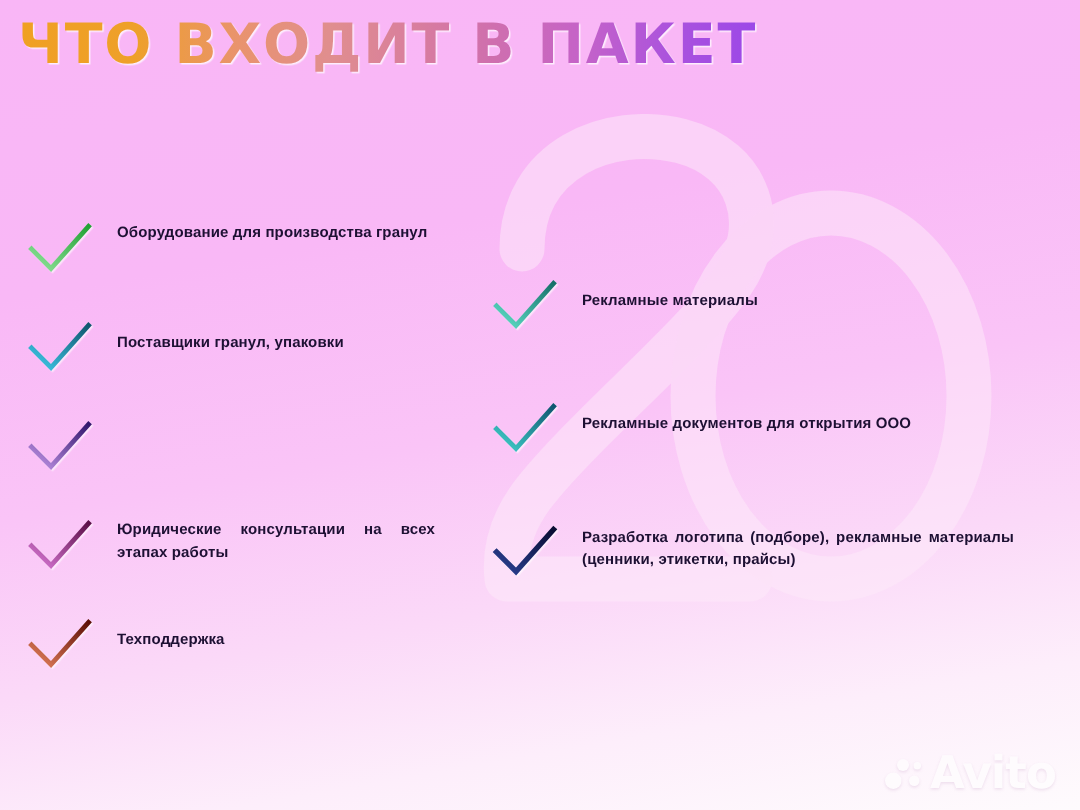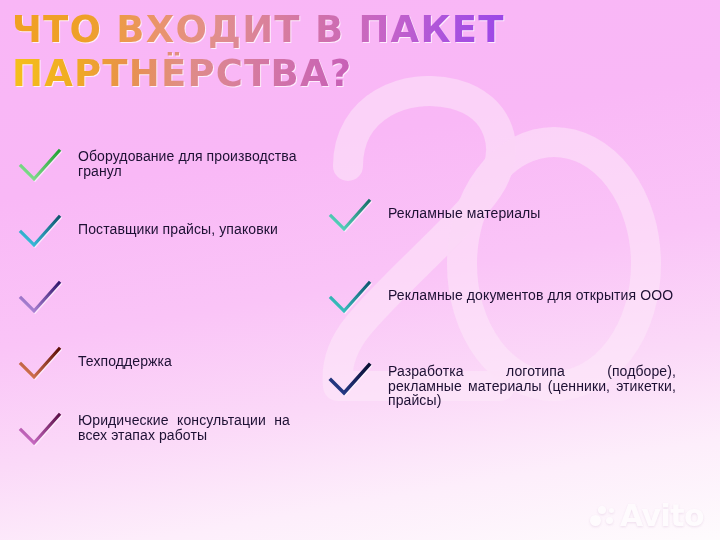--- a/index.html
+++ b/index.html
@@ -61,38 +61,38 @@
   }
   #tl2 span {
     background-image:linear-gradient(93deg,
       #f5c01c 0%, #f0ab22 18%, #e8914c 34%,
       #e08e86 50%, #d87f9b 66%, #cf6fab 82%, #c75fb8 100%);
   }
 
   
   .col { position:absolute; }
   #col-left  { left:18px; top:146px; width:310px; }
-  #col-right { left:328px; top:196px; width:384px; }
+  #col-right { left:328px; top:184px; width:384px; }
 
   .item { position:relative; display:flex; align-items:flex-start; }
   #col-left .item  { margin-bottom:26px; }
   #col-right .item { margin-bottom:42px; }
 
   .check {
     flex:0 0 auto;
     width:44px; height:40px;
     margin-right:16px;
     filter:drop-shadow(1px 1px 0 rgba(255,255,255,.6));
   }
   .check svg { width:100%; height:100%; display:block; overflow:visible; }
 
   .itext {
-    font-size:14px;
+    font-size:10px;
     line-height:14.5px;
-    font-weight:normal;
+    font-weight:bold;
     color:#1d1033;
     letter-spacing:.1px;
     padding-top:10px;
   }
   .itext.justify { text-align:justify; }
   #col-left .item.tall .itext  { padding-top:3px; }
   #col-right .item.tall .itext { padding-top:4px; }
 
   
   #avito {
@@ -130,23 +130,20 @@
                C146 156, 74 216, 40 258 C22 280, 18 300, 20 318 L182 318" stroke="#fdeaf9" stroke-width="30" stroke-linecap="round" stroke-linejoin="round" opacity=".95"></path>
 
       <ellipse cx="236" cy="196" rx="92" ry="122" stroke="#fdeaf9" stroke-width="30" opacity=".95"></ellipse>
     </svg>
   </div>
 
   <div id="title">
     <em class="tline" id="tl1" style="font-style:normal">
       <span>ЧТО ВХОДИТ В ПАКЕТ</span>
     </em>
-    <em class="tline" id="tl2" style="font-style:normal">
-      <span>ПАРТНЁРСТВА?</span>
-    </em>
   </div>
 
   <div class="col" id="col-left">
 
     <div class="item tall">
       <span class="check">
         <svg viewBox="0 0 44 40">
           <defs>
               <linearGradient id="g1" x1="0" y1="1" x2="1" y2="0">
             <stop offset="0" stop-color="#8fe39a"></stop>
@@ -164,65 +161,65 @@
         <svg viewBox="0 0 44 40">
           <defs>
               <linearGradient id="g2" x1="0" y1="1" x2="1" y2="0">
             <stop offset="0" stop-color="#3fc9ea"></stop>
                 <stop offset="1" stop-color="#10576f"></stop>
           </linearGradient>
             </defs>
           <path d="M3 20 L16 33 L41 5" stroke="url(#g2)" stroke-width="3.2" fill="none" stroke-linecap="square" stroke-linejoin="miter"></path>
         </svg>
       </span>
-      <span class="itext">Поставщики прайсы, упаковки</span>
+      <span class="itext">Поставщики гранул, упаковки</span>
     </div>
 
     <div class="item">
       <span class="check">
         <svg viewBox="0 0 44 40">
           <defs>
               <linearGradient id="g3" x1="0" y1="1" x2="1" y2="0">
             <stop offset="0" stop-color="#c093e6"></stop>
                 <stop offset="1" stop-color="#33186e"></stop>
           </linearGradient>
             </defs>
           <path d="M3 20 L16 33 L41 5" stroke="url(#g3)" stroke-width="3.2" fill="none" stroke-linecap="square" stroke-linejoin="miter"></path>
         </svg>
       </span>
     </div>
 
+    <div class="item tall">
+      <span class="check">
+        <svg viewBox="0 0 44 40">
+          <defs>
+              <linearGradient id="g5" x1="0" y1="1" x2="1" y2="0">
+            <stop offset="0" stop-color="#d978d6"></stop>
+                <stop offset="1" stop-color="#5c1049"></stop>
+          </linearGradient>
+            </defs>
+          <path d="M3 20 L16 33 L41 5" stroke="url(#g5)" stroke-width="3.2" fill="none" stroke-linecap="square" stroke-linejoin="miter"></path>
+        </svg>
+      </span>
+      <span class="itext justify" style="width:212px">Юридические   консультации на всех этапах работы</span>
+    </div>
+
     <div class="item">
       <span class="check">
         <svg viewBox="0 0 44 40">
           <defs>
               <linearGradient id="g4" x1="0" y1="1" x2="1" y2="0">
             <stop offset="0" stop-color="#e4805c"></stop>
                 <stop offset="1" stop-color="#5d0f06"></stop>
           </linearGradient>
             </defs>
           <path d="M3 20 L16 33 L41 5" stroke="url(#g4)" stroke-width="3.2" fill="none" stroke-linecap="square" stroke-linejoin="miter"></path>
         </svg>
       </span>
       <span class="itext">Техподдержка</span>
-    </div>
-
-    <div class="item tall">
-      <span class="check">
-        <svg viewBox="0 0 44 40">
-          <defs>
-              <linearGradient id="g5" x1="0" y1="1" x2="1" y2="0">
-            <stop offset="0" stop-color="#d978d6"></stop>
-                <stop offset="1" stop-color="#5c1049"></stop>
-          </linearGradient>
-            </defs>
-          <path d="M3 20 L16 33 L41 5" stroke="url(#g5)" stroke-width="3.2" fill="none" stroke-linecap="square" stroke-linejoin="miter"></path>
-        </svg>
-      </span>
-      <span class="itext justify" style="width:212px">Юридические   консультации на всех этапах работы</span>
     </div>
 
   </div>
 
   <div class="col" id="col-right">
 
     <div class="item">
       <span class="check">
         <svg viewBox="0 0 44 40">
           <defs>

